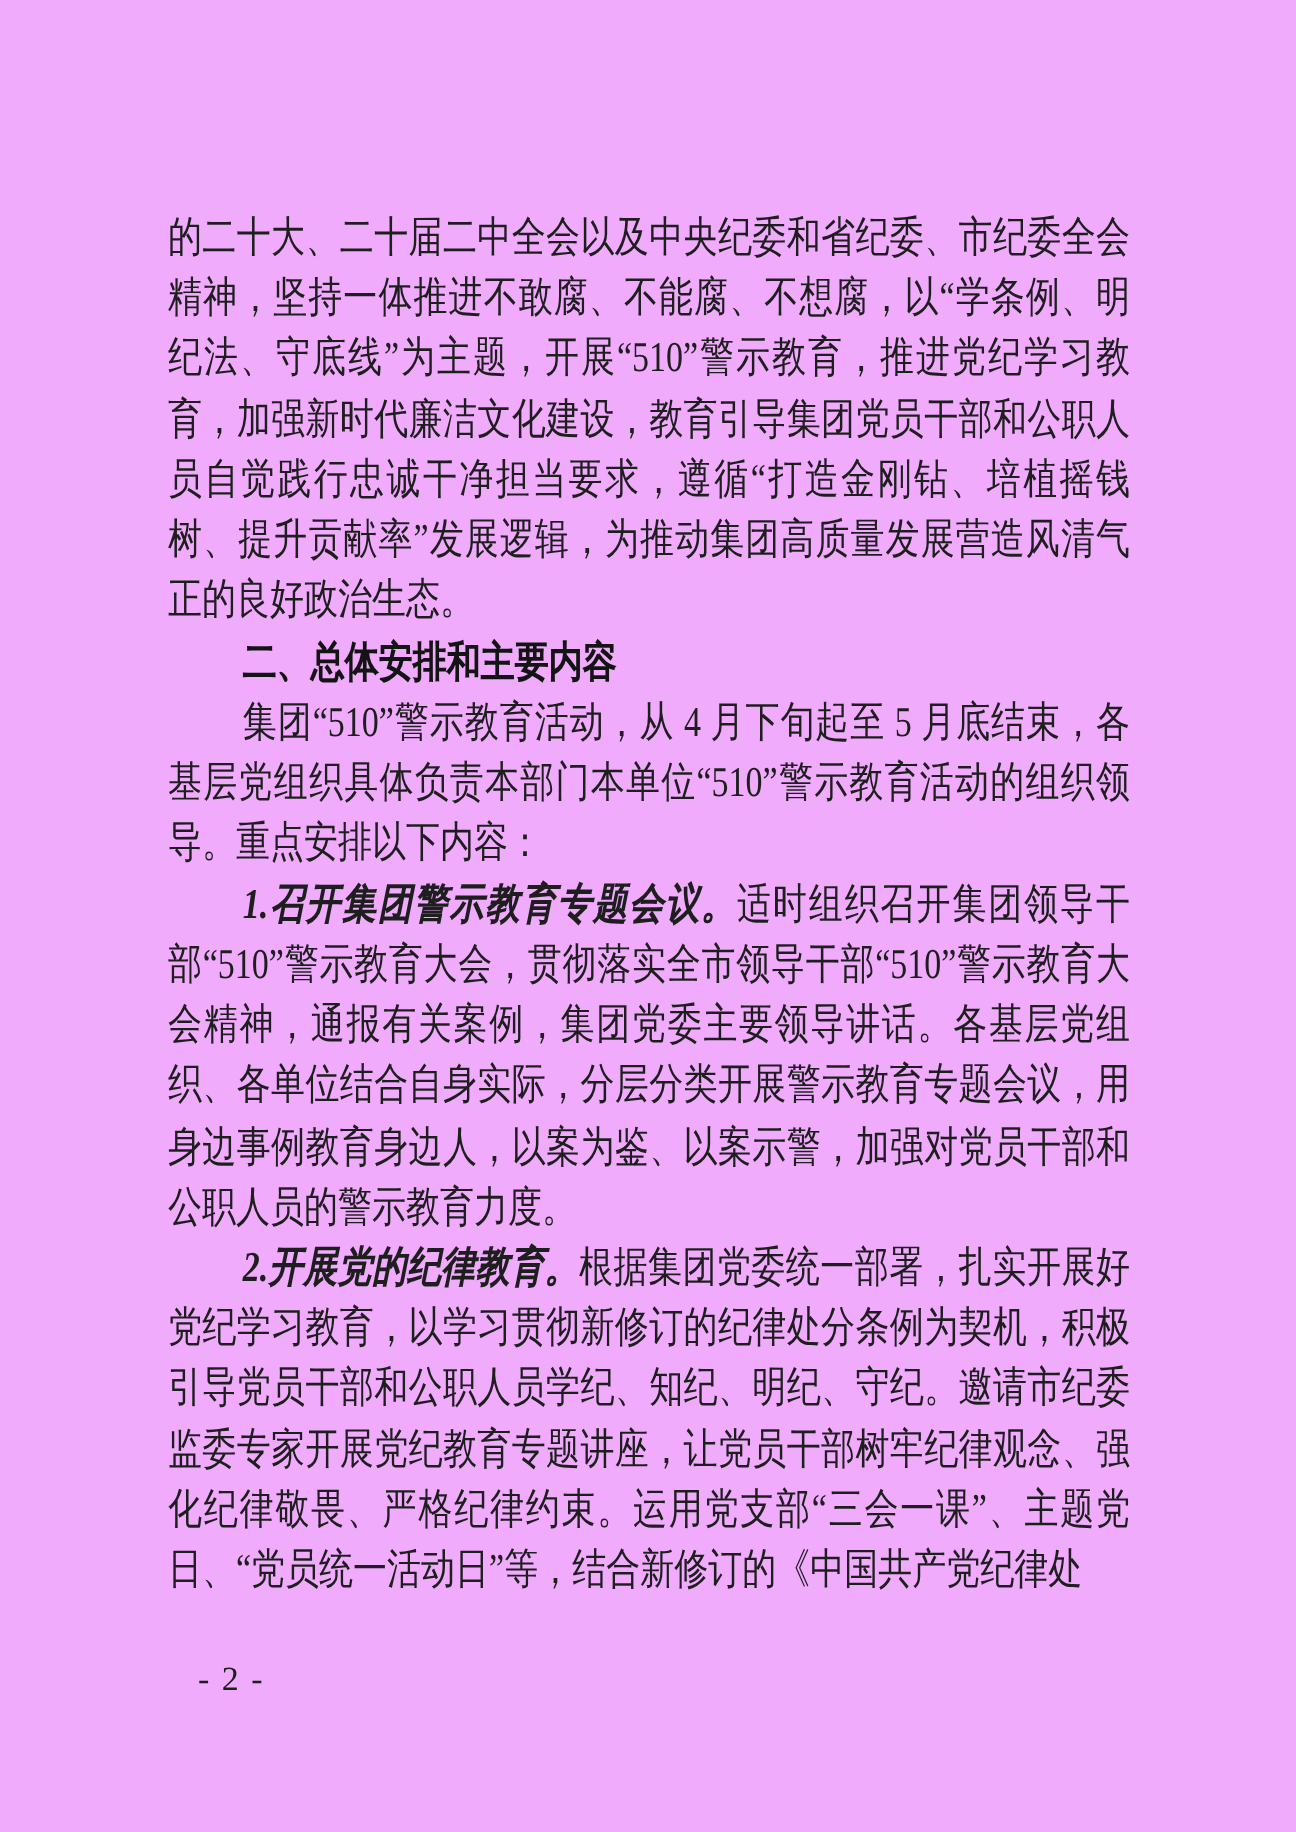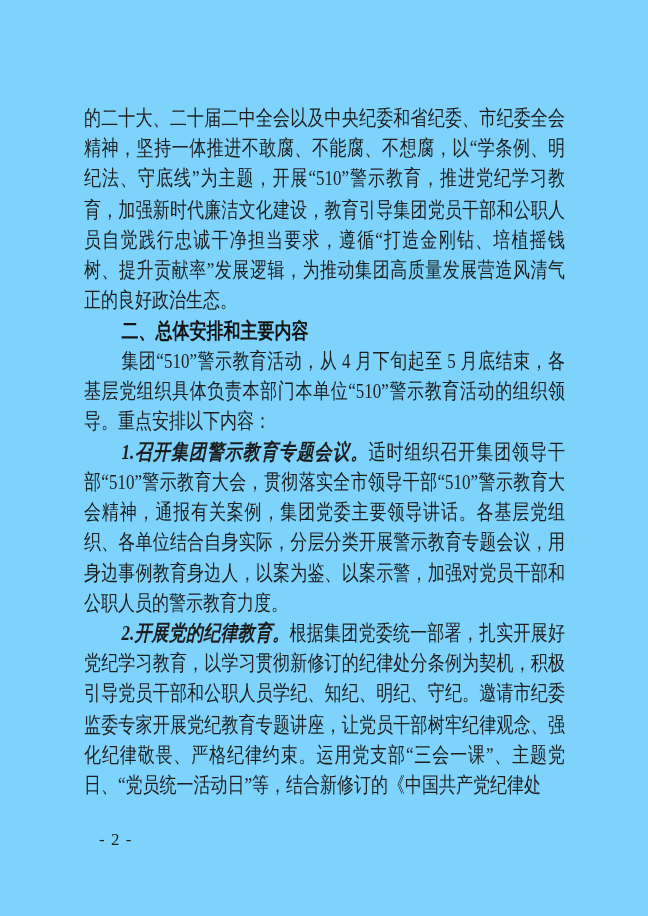--- a/index.html
+++ b/index.html
@@ -12,21 +12,21 @@
     position: relative;
     background: #ffffff;
     overflow: hidden;
     font-family: "Liberation Serif", "DejaVu Serif", serif;
   }
   .page {
     position: absolute;
     left: 0; top: 0;
     width: 648px;
     height: 916px;
-    background: #7dd3fc;
+    background: #f0abfc;
   }
   
   .text-block {
     position: absolute;
     left: 84px;
     top: 104px;
     width: 481px;
     font-size: 17px;
     line-height: 24.24px;
     color: #1e1e1e;

